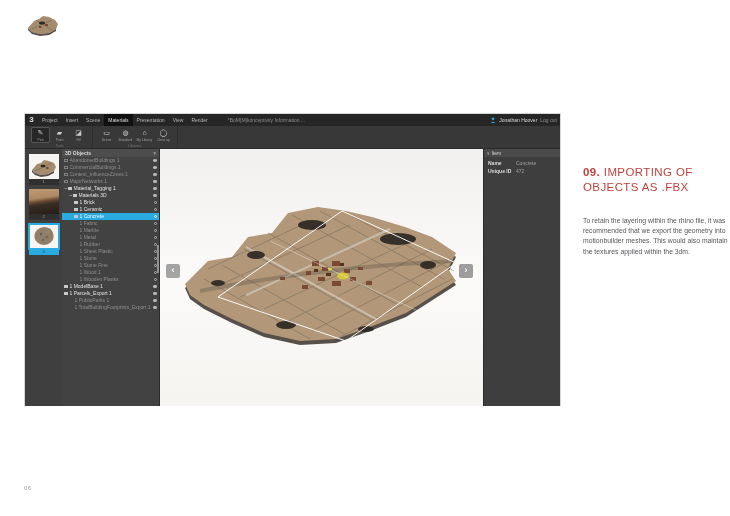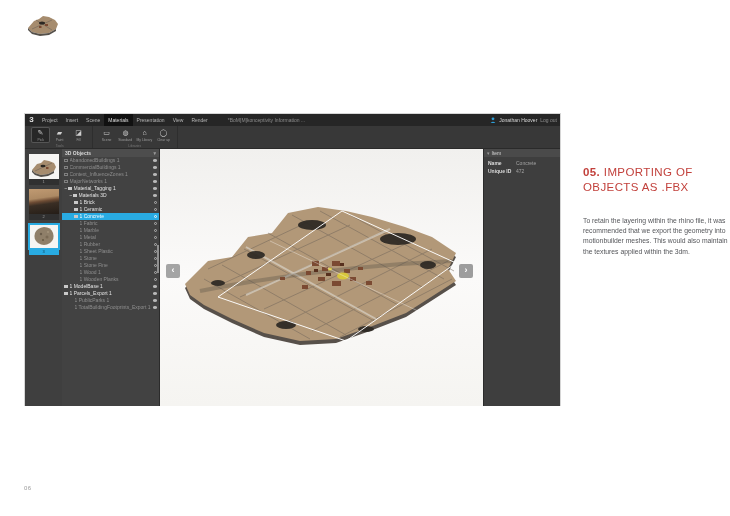--- a/index.html
+++ b/index.html
@@ -403,17 +403,17 @@
           <div class="insp-field">
             <span class="insp-label">Unique ID</span>
             <span class="insp-value">472</span>
           </div>
         </div>
     </div>
   </div>
 </div>
 
 <div class="heading">
-  <span class="num">05.</span><span> IMPORTING OF</span><br>
+  <span class="num">09.</span><span> IMPORTING OF</span><br>
   <span>OBJECTS AS .FBX</span>
 </div>
 <div class="body-text">To retain the layering within the rhino file, it was recommended that we export the geometry into motionbuilder meshes. This would also maintain the textures applied within the 3dm.</div>
 <div class="page-num">06</div>
 
 </body></html>

